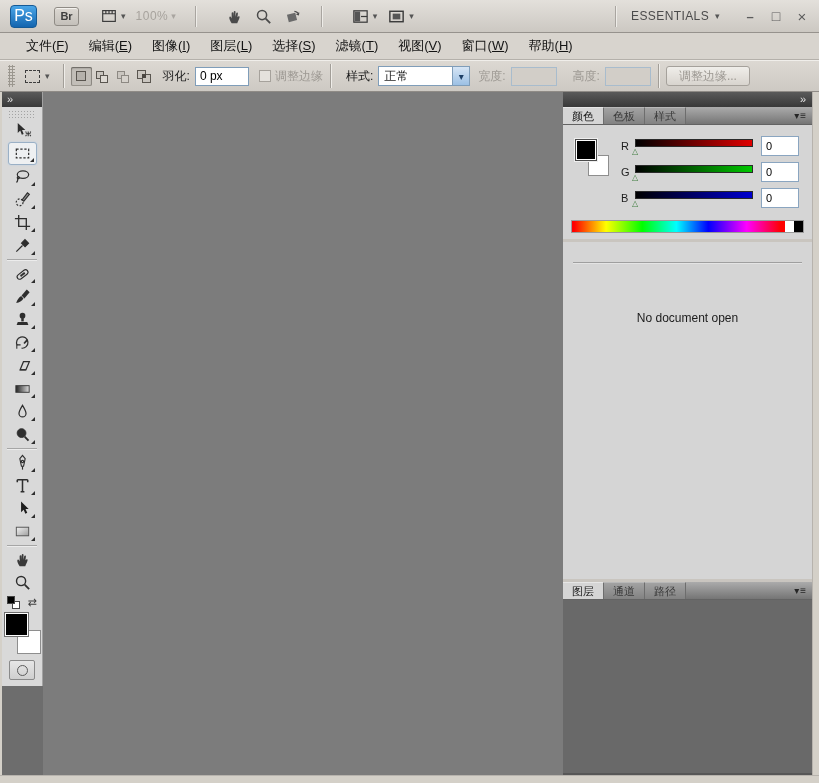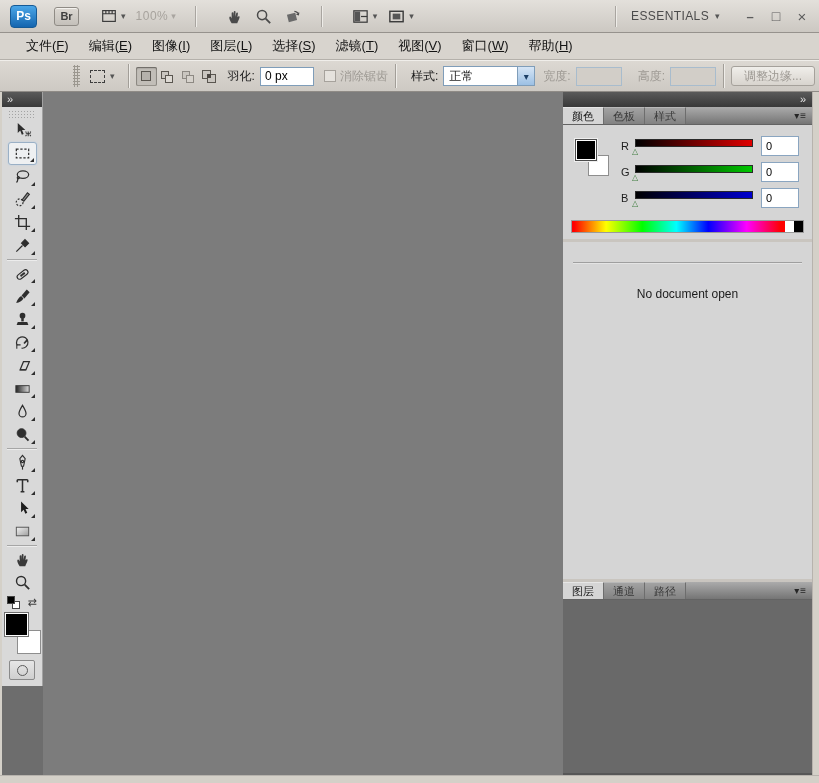--- a/index.html
+++ b/index.html
@@ -8,21 +8,21 @@
   .window { position:relative; width:819px; height:783px;
     background:#d4d0c8; }
 
   
   .app-bar { position:absolute; left:0; top:0; width:819px; height:33px;
     background:linear-gradient(#e3e0db,#ccc8c2);
     border-bottom:1px solid #96928d;
     display:flex; align-items:center; padding:0 10px; gap:7px; }
   .ps-logo { width:27px; height:23px; border-radius:4px;
     background:linear-gradient(#4aa6e8,#1465af);
-    border:1px solid #155a96; color:#fff; font-weight:bold; font-size:12px;
+    border:1px solid #155a96; color:#fff; font-weight:normal; font-size:16px;
     display:flex; align-items:center; justify-content:center; }
   .br-btn { width:25px; height:19px; border-radius:3px;
     border:1px solid #8f8b85; background:linear-gradient(#dcd8d2,#c4c0ba);
     box-shadow:inset 0 1px 0 #f4f2ee; color:#3f3f3f; font-size:11px;
     font-weight:bold; display:flex; align-items:center; justify-content:center;
     margin-left:10px; }
   .bar-group { display:flex; align-items:center; gap:2px; margin-left:10px; }
   .bar-btn { display:flex; align-items:center; gap:3px; padding:2px 4px;
     border-radius:3px; color:#3c3c3c; }
   .caret::after { content:"▾"; font-size:9px; color:#555; }
@@ -44,21 +44,21 @@
   .menu-bar { position:absolute; left:0; top:33px; width:819px; height:27px;
     background:#d8d4ce; border-bottom:1px solid #b4b0aa;
     display:flex; align-items:center; padding:0 16px; }
   .menu-item { padding:4px 10px; font-size:13px; color:#141414; }
 
   
   .options-bar { position:absolute; left:0; top:60px; width:819px; height:32px;
     background:linear-gradient(#dcd8d2,#cdc9c3);
     border-top:1px solid #f0eeea; border-bottom:1px solid #8f8b86;
     display:flex; align-items:center; padding:0 4px; font-size:12px;
-    color:#1d1d1d;justify-content:flex-end; }
+    color:#1d1d1d; }
   .grip { width:7px; height:22px; margin:0 4px;
     background-image:radial-gradient(#9b978f 1px, transparent 1.1px);
     background-size:3px 3px; }
   .preset-well { display:flex; align-items:center; gap:5px; padding:3px 6px;
     border-radius:3px; }
   .mini-marquee { width:15px; height:13px; border:1px dashed #3e3e3e; }
   .osep { width:1px; height:24px; background:#a29e98;
     box-shadow:1px 0 0 #efede9; margin:0 7px; }
   .mode-btn { width:21px; height:19px; display:flex; align-items:center;
     justify-content:center; border-radius:2px; position:relative; }
@@ -199,21 +199,21 @@
   .spectrum .ramp { flex:1;
     background:linear-gradient(90deg,#f00 1%,#ff0 16%,#0f0 33%,#0ff 49%,#00f 64%,#f0f 82%,#f00 98%); }
   .spectrum .white { width:9px; background:#fff; }
   .spectrum .black { width:9px; background:#000; align-self:flex-end;
     height:11px; }
 
   
   .adj-body { height:337px; padding:8px 10px; font-size:12px; color:#1c1c1c; }
   .adj-divider { height:1px; background:#9f9f9f; box-shadow:0 1px 0 #e4e4e4;
     margin:12px 0 0; }
-  .adj-empty { text-align:center; margin-top:24px; font-size:12px;
+  .adj-empty { text-align:center; margin-top:48px; font-size:12px;
     color:#1c1c1c; }
 
   
   .layers-panel { flex:1; }
   .layers-body { flex:1; background:#696969;
     box-shadow:inset 0 -2px 0 #575757; }
 
   
   .frame-left { position:absolute; left:0; top:92px; width:2px; bottom:0;
     background:#d4d0c8; }
@@ -345,21 +345,21 @@
     <div class="mode-btn mode-int">
       <span class="sq a"></span>
       <span class="sq b"></span>
       <span class="sq c"></span>
     </div>
 
     <span class="opt-label">羽化:</span>
     <input class="text-input" value="0 px" style="">
 
     <span class="checkbox"></span>
-    <span class="dis-text">消除锯齿</span>
+    <span class="dis-text">调整边缘</span>
 
     <div class="osep"></div>
 
     <span class="opt-label">样式:</span>
     <div class="select">
       <span class="sel-text">正常</span>
       <span class="sel-btn"></span>
     </div>
 
     <span class="opt-label dis">宽度:</span>

